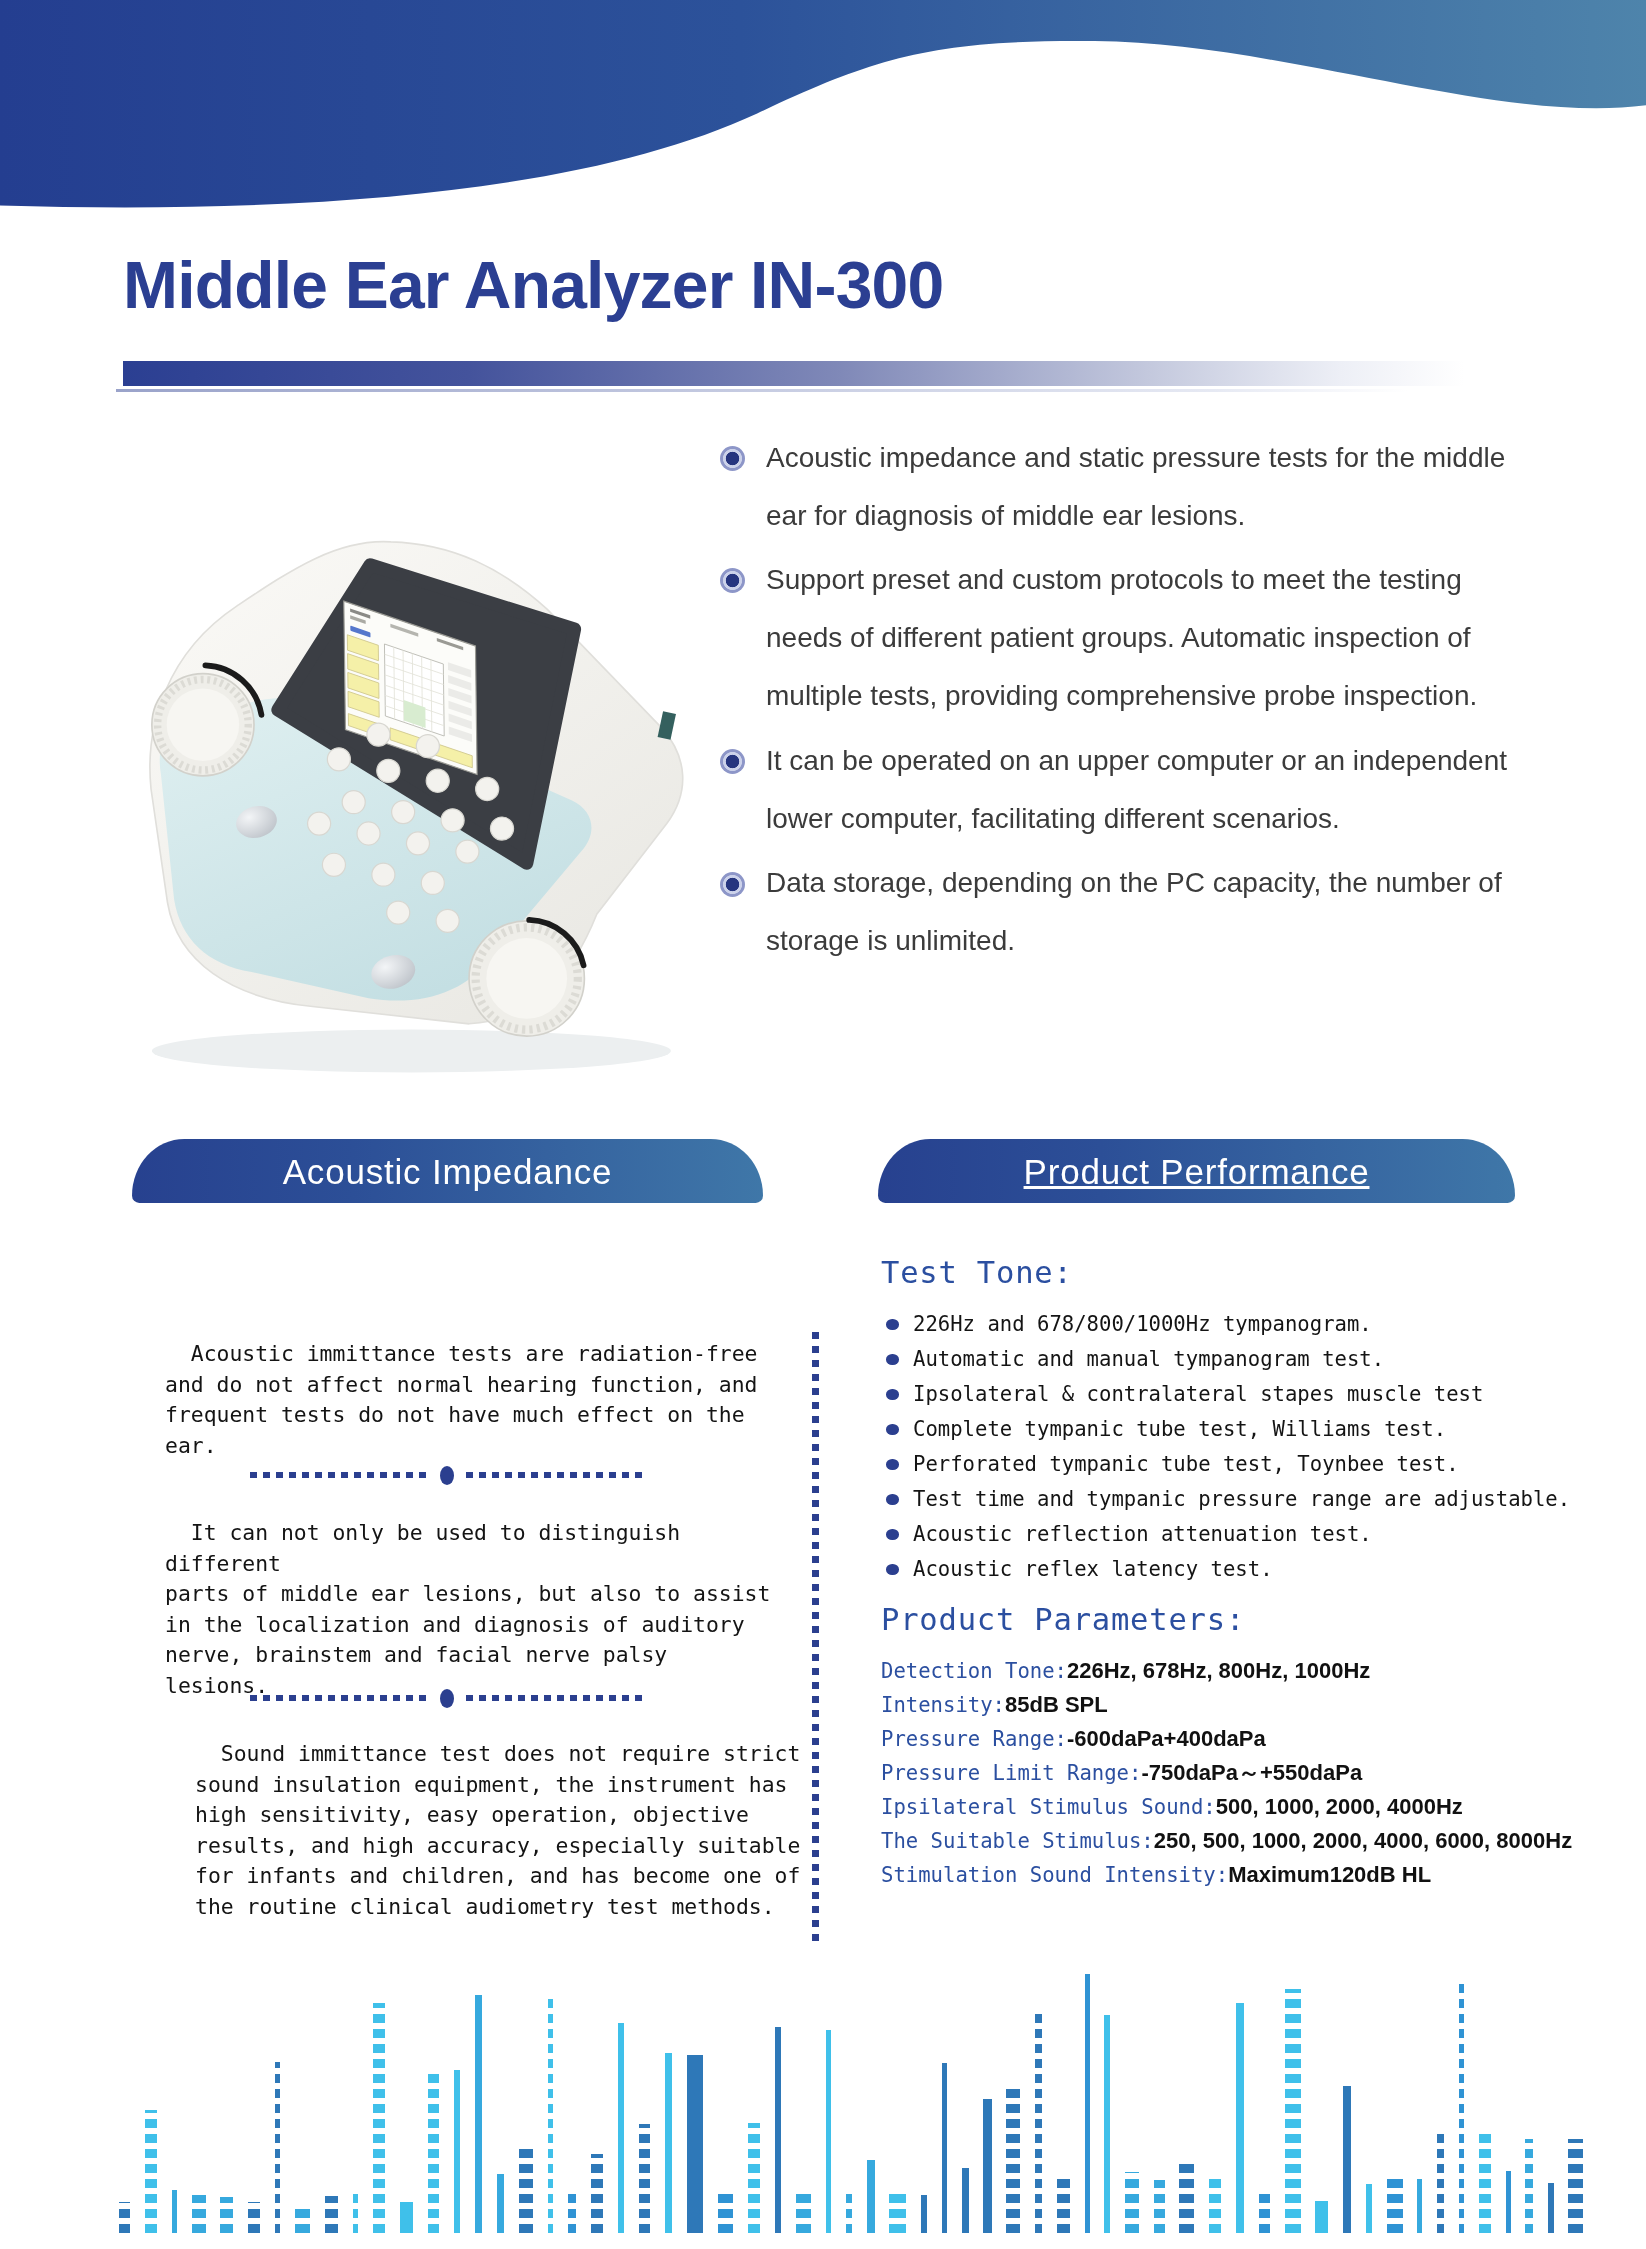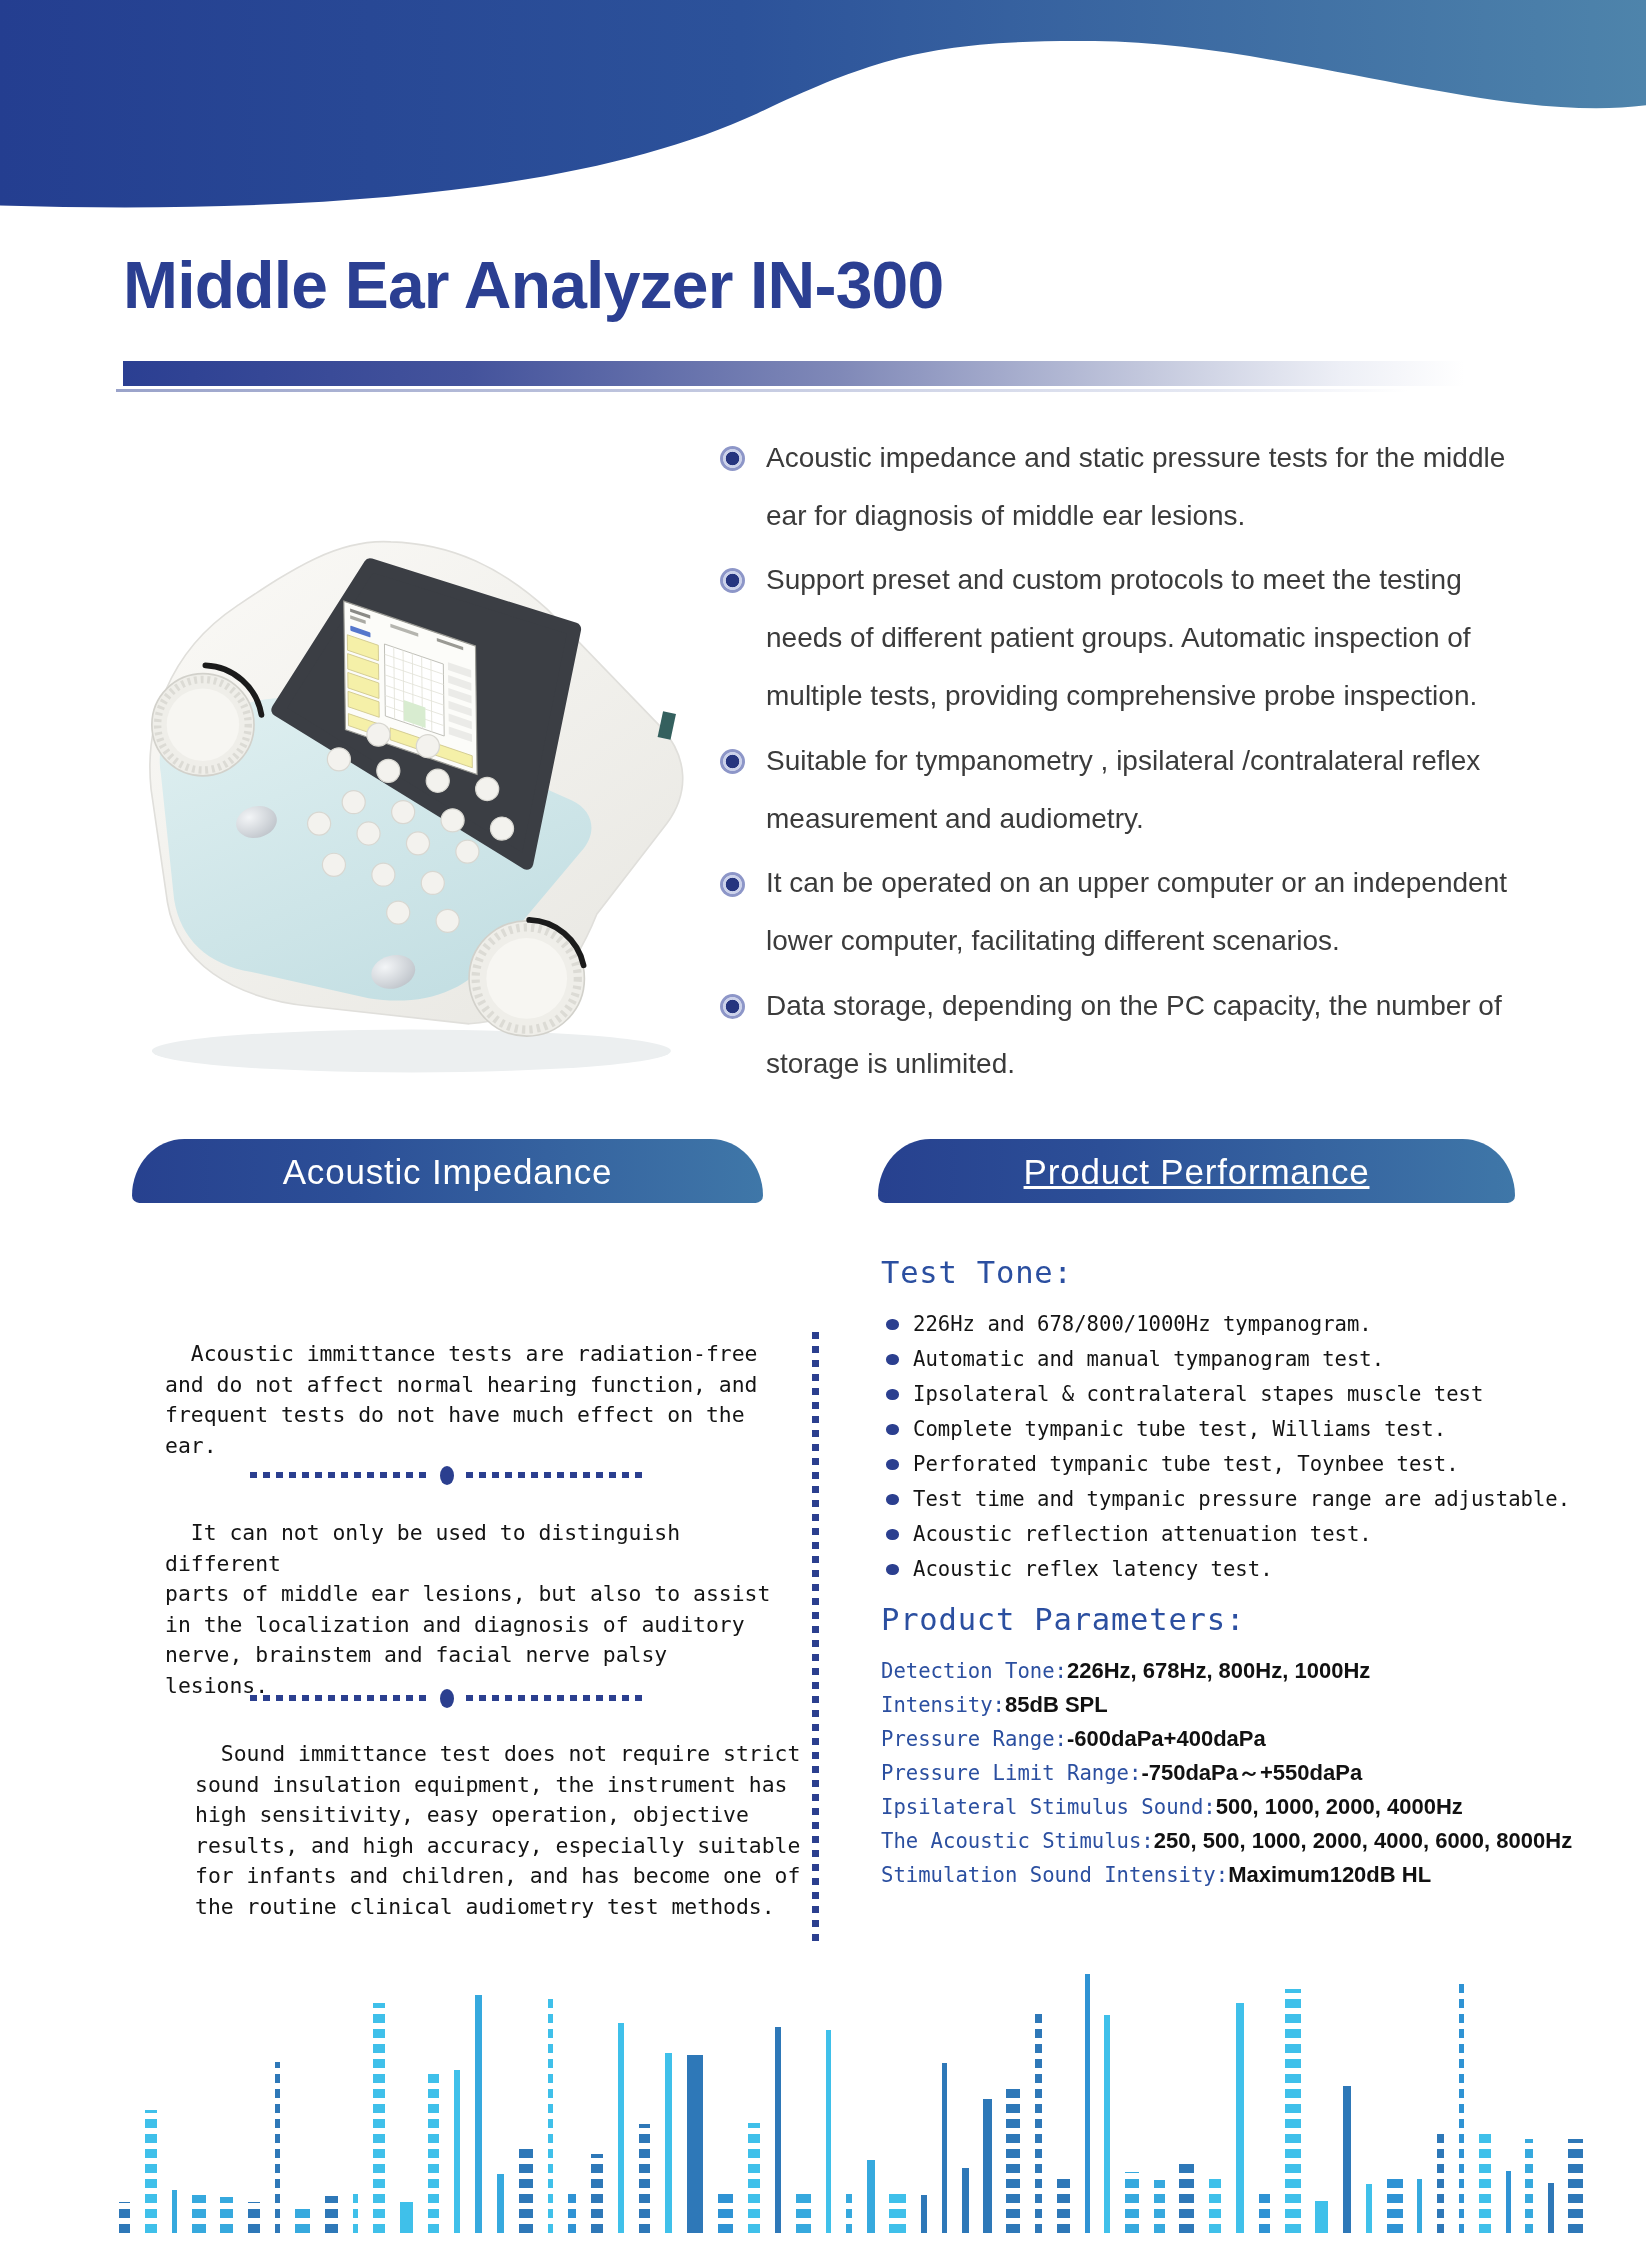--- a/index.html
+++ b/index.html
@@ -185,22 +185,20 @@
       <circle cx="394" cy="478" r="14"></circle>
   </g>
 </svg>
 
 <ul class="features">
   <li><span class="feat-dot"></span><span>Acoustic impedance and static pressure tests for the middle
 ear for diagnosis of middle ear lesions.</span></li>
   <li><span class="feat-dot"></span><span>Support preset and custom protocols to meet the testing
 needs of different patient groups. Automatic inspection of
 multiple tests, providing comprehensive probe inspection.</span></li>
-  <li><span class="feat-dot"></span><span>Suitable for tympanometry , ipsilateral /contralateral reflex
-measurement and audiometry.</span></li>
   <li><span class="feat-dot"></span><span>It can be operated on an upper computer or an independent
 lower computer, facilitating different scenarios.</span></li>
   <li><span class="feat-dot"></span><span>Data storage, depending on the PC capacity, the number of
 storage is unlimited.</span></li>
 </ul>
 
 <div class="banner banner-left">Acoustic Impedance</div>
 <div class="banner banner-right">Product Performance</div>
 
 <div class="para p1">Acoustic immittance tests are radiation-free
@@ -241,21 +239,21 @@
   <li><span class="item-dot"></span><span>Acoustic reflex latency test.</span></li>
 </ul>
 
 <div class="blue-heading th2">Product Parameters:</div>
 <div class="params">
   <div class="param-row"><span class="param-label">Detection Tone:</span><span class="param-value">226Hz, 678Hz, 800Hz, 1000Hz</span></div>
   <div class="param-row"><span class="param-label">Intensity:</span><span class="param-value">85dB SPL</span></div>
   <div class="param-row"><span class="param-label">Pressure Range:</span><span class="param-value">-600daPa+400daPa</span></div>
   <div class="param-row"><span class="param-label">Pressure Limit Range:</span><span class="param-value">-750daPa～+550daPa</span></div>
   <div class="param-row"><span class="param-label">Ipsilateral Stimulus Sound:</span><span class="param-value">500, 1000, 2000, 4000Hz</span></div>
-  <div class="param-row"><span class="param-label">The Acoustic Stimulus:</span><span class="param-value">250, 500, 1000, 2000, 4000, 6000, 8000Hz</span></div>
+  <div class="param-row"><span class="param-label">The Suitable Stimulus:</span><span class="param-value">250, 500, 1000, 2000, 4000, 6000, 8000Hz</span></div>
   <div class="param-row"><span class="param-label">Stimulation Sound Intensity:</span><span class="param-value">Maximum120dB HL</span></div>
 </div>
 
 <div class="equalizer">
     <div style="width: 10.7px; height: 31px; background: repeating-linear-gradient(to top, rgb(46, 120, 184) 0px, rgb(46, 120, 184) 9px, transparent 9px, transparent 15px);"></div>
     <div style="width: 12.3px; height: 123px; background: repeating-linear-gradient(to top, rgb(63, 192, 234) 0px, rgb(63, 192, 234) 9px, transparent 9px, transparent 15px);"></div>
     <div style="width: 5px; height: 43px; background: rgb(54, 169, 222);"></div>
     <div style="width: 14px; height: 38px; background: repeating-linear-gradient(to top, rgb(54, 169, 222) 0px, rgb(54, 169, 222) 9px, transparent 9px, transparent 15px);"></div>
     <div style="width: 12.3px; height: 36px; background: repeating-linear-gradient(to top, rgb(54, 169, 222) 0px, rgb(54, 169, 222) 9px, transparent 9px, transparent 15px);"></div>
     <div style="width: 12.3px; height: 31px; background: repeating-linear-gradient(to top, rgb(46, 120, 184) 0px, rgb(46, 120, 184) 9px, transparent 9px, transparent 15px);"></div>

